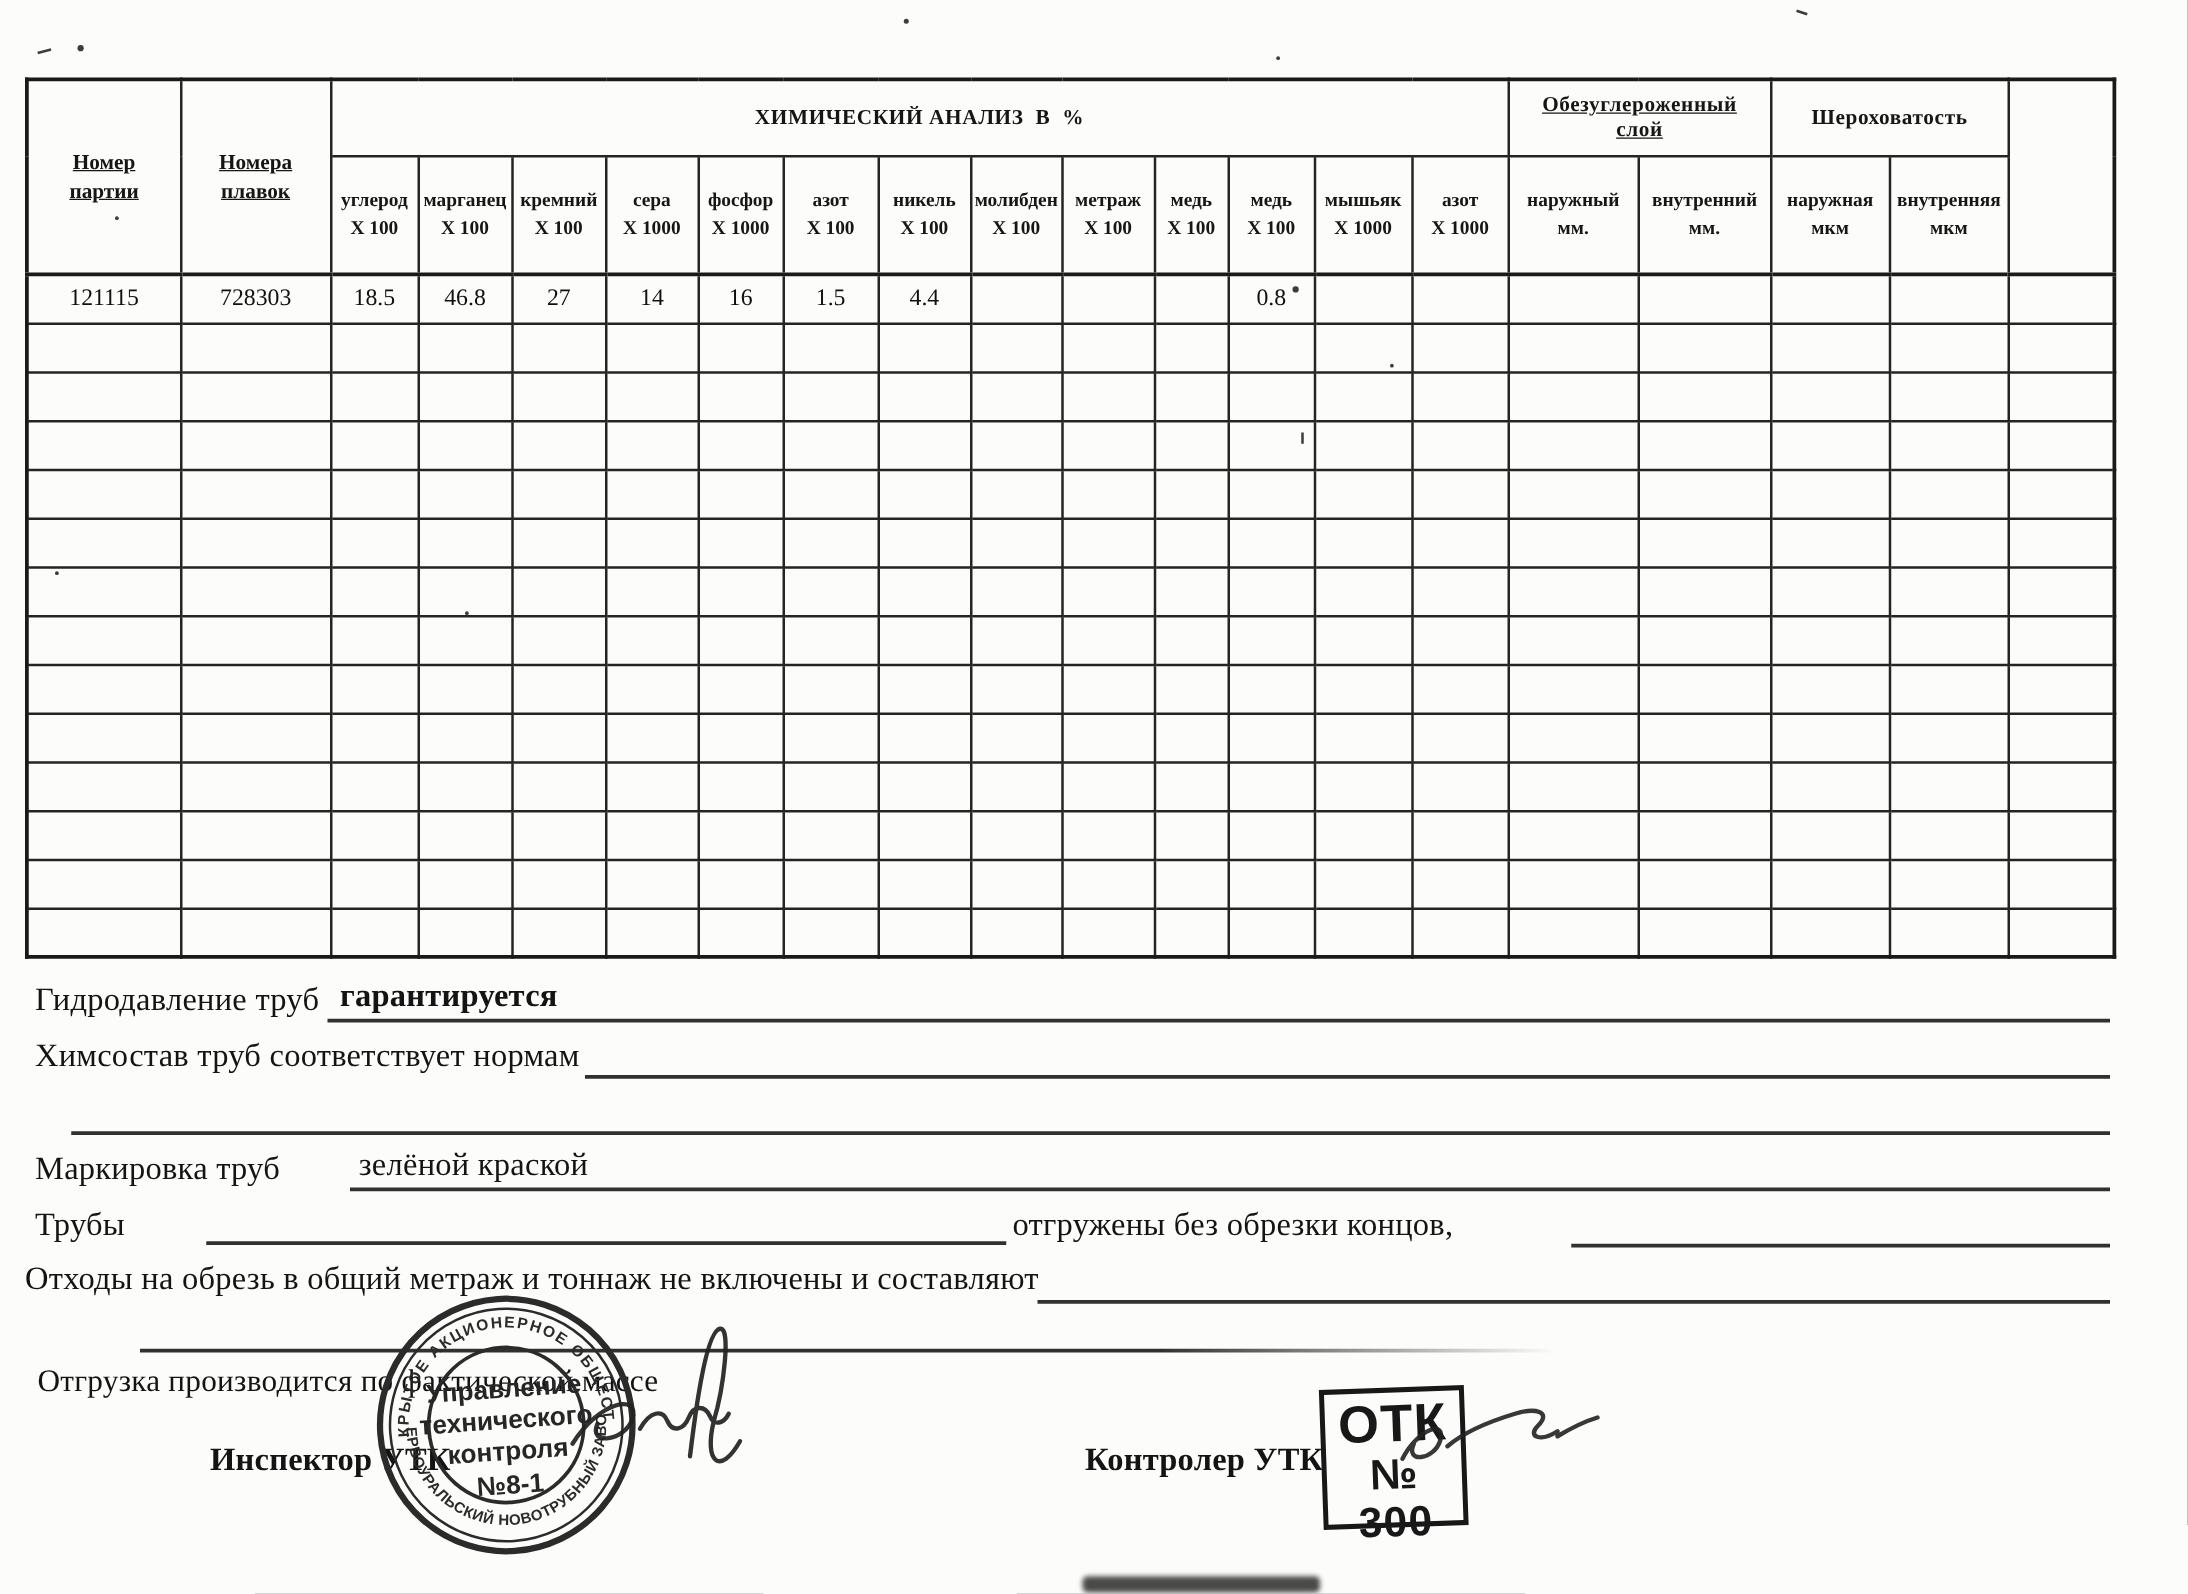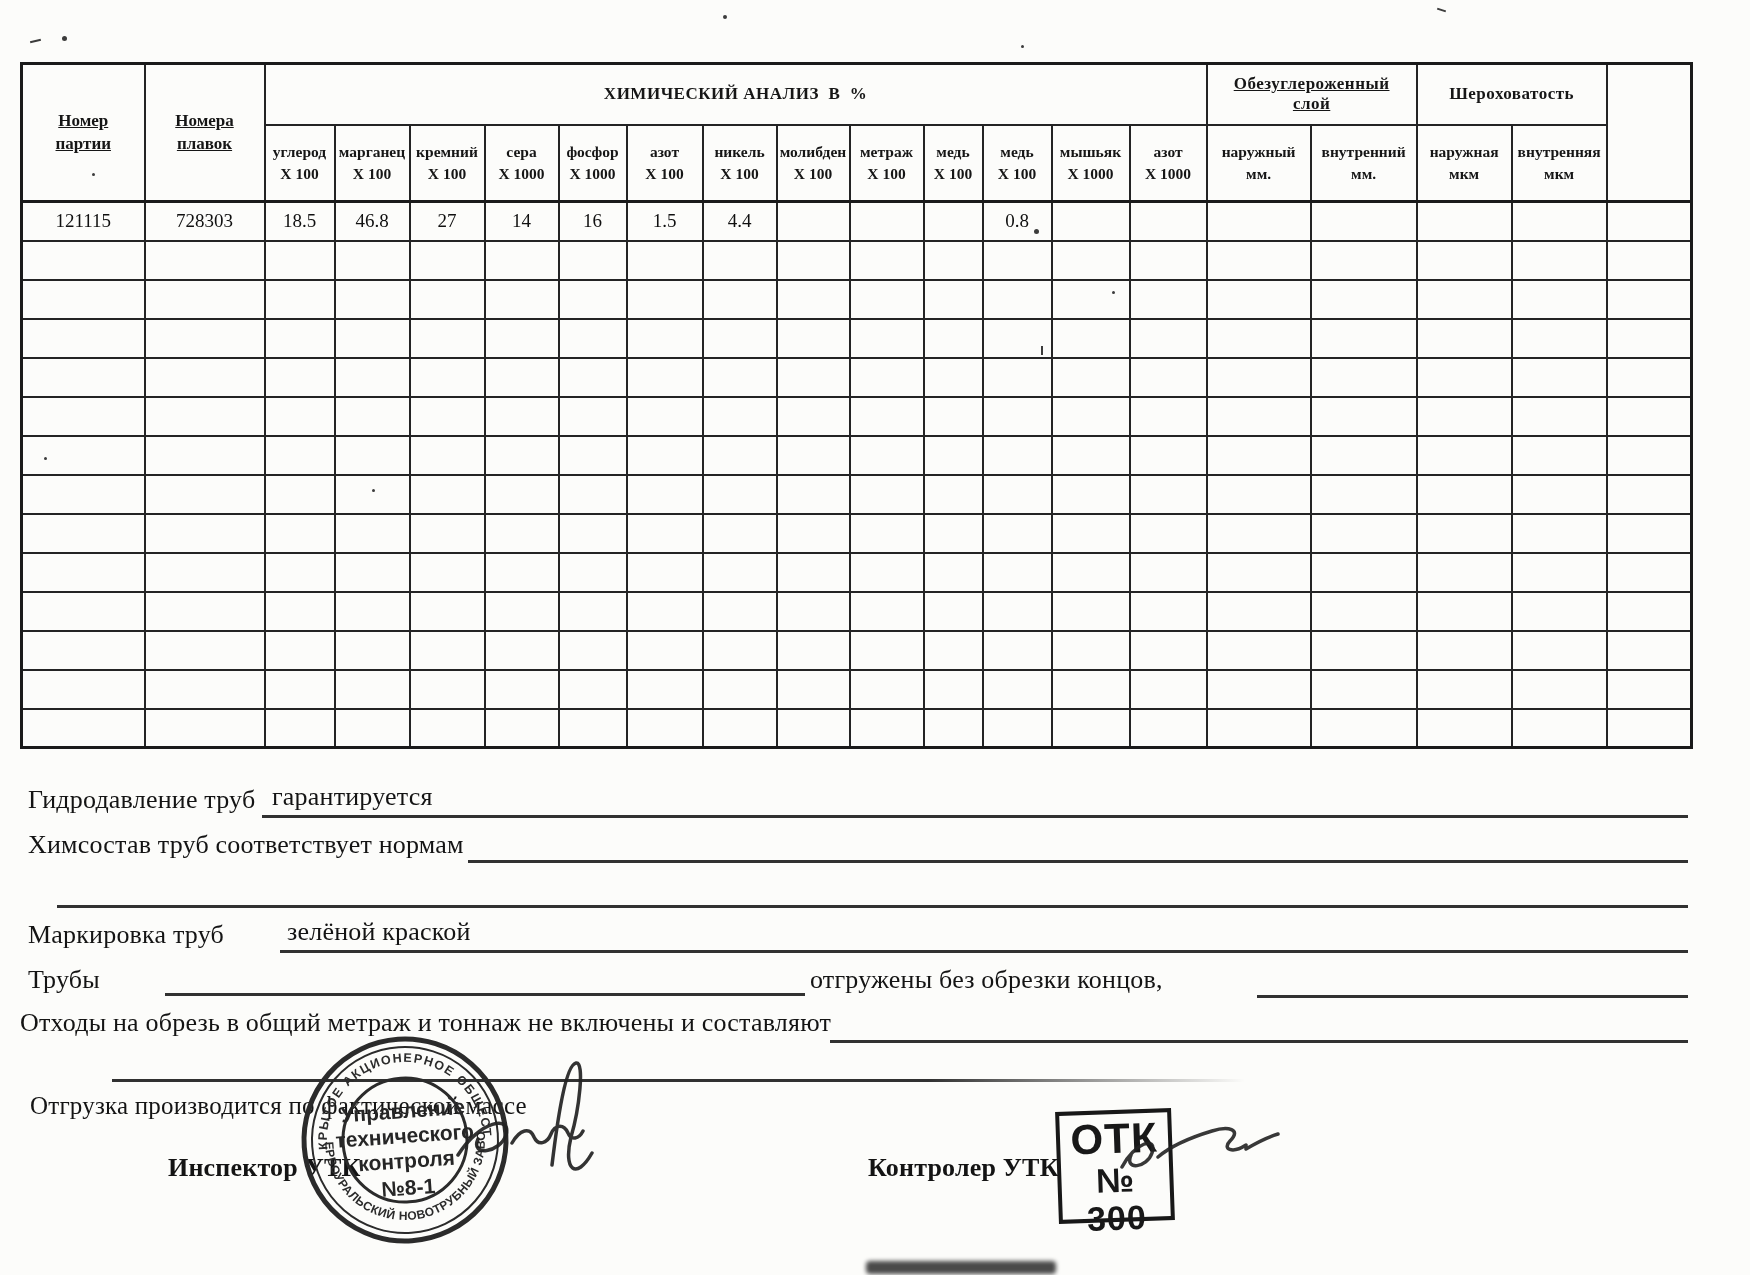--- a/index.html
+++ b/index.html
@@ -4,21 +4,21 @@
 <style>
   html,body{margin:0;padding:0;background:#9a9a9a;}
   .page{position:relative;width:1750px;height:1275px;background:#fcfcfa;overflow:hidden;
         font-family:"Liberation Serif","DejaVu Serif",serif;color:#161616;}
   
   table.cert{position:absolute;left:20px;top:62px;border-collapse:collapse;table-layout:fixed;
              width:1670px;border:3px solid #1a1a1a;}
   table.cert th,table.cert td{border:2px solid #242424;padding:0;margin:0;text-align:center;
              vertical-align:middle;overflow:hidden;}
   table.cert thead tr.r1{height:61px;}
-  table.cert thead tr.r2{height:77px;}
+  table.cert thead tr.r2{height:95px;}
   table.cert tbody tr{height:39px;}
   th.hdr{font-size:17px;font-weight:bold;line-height:1.35;}
   th.group-hdr{font-size:17px;font-weight:bold;letter-spacing:.5px;}
   th.pre{white-space:pre-line;text-decoration:underline;}
   th.sub-hdr{font-weight:bold;}
   th.sub-hdr div{font-size:15.5px;line-height:1.4;}
   thead tr.r2 th, thead th[rowspan]{border-bottom:3px solid #1b1b1b;}
   tbody td{font-size:19px;color:#101010;}
   
   .ftext{position:absolute;font-size:26px;line-height:1;white-space:nowrap;color:#141414;letter-spacing:.2px;}
@@ -458,21 +458,21 @@
           <td></td>
           <td></td>
           <td></td>
           <td></td>
           <td></td>
         </tr>
       </tbody>
     </table>
 
   <div class="ftext" style="left:28px;top:787px;">Гидродавление труб</div>
-  <div class="ftext" style="left:272px;top:784px;">гарантируется</div>
+  <div class="ftext" style="left:272px;top:784px;font-weight:bold;">гарантируется</div>
   <div class="uline" style="left:262px;top:815px;width:1426px;"></div>
 
   <div class="ftext" style="left:28px;top:832px;">Химсостав труб соответствует нормам</div>
   <div class="uline" style="left:468px;top:860px;width:1220px;"></div>
 
   <div class="uline" style="left:57px;top:905px;width:1631px;"></div>
 
   <div class="ftext" style="left:28px;top:922px;">Маркировка труб</div>
   <div class="ftext" style="left:287px;top:919px;">зелёной краской</div>
   <div class="uline" style="left:280px;top:950px;width:1408px;"></div>

